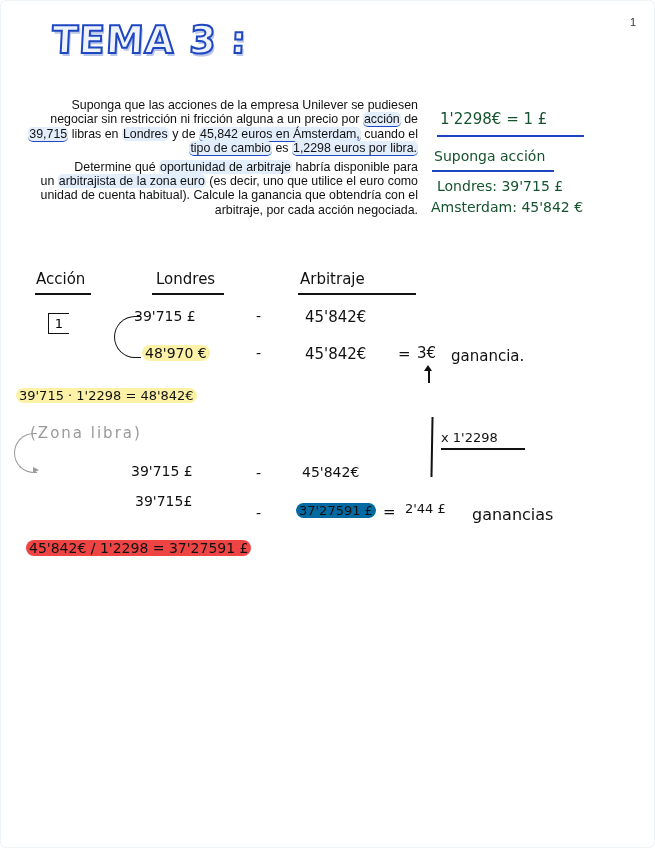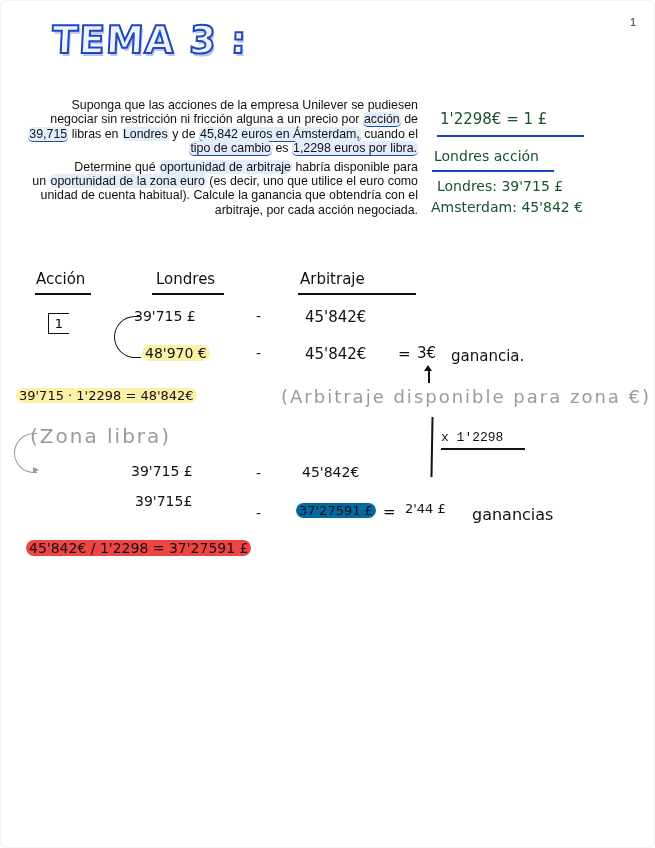--- a/index.html
+++ b/index.html
@@ -87,26 +87,26 @@
 <body>
 
 <div class="page">
 
   <div class="page-number">1</div>
 
   <div class="title">TEMA 3 :</div>
 
   <div class="problem">
     <p id="p1"><span>Suponga que las acciones de la empresa Unilever se pudiesen negociar sin restricción ni fricción alguna a un precio por </span><span class="hl ul">acción</span><span> de </span><span class="hl ul">39,715</span><span> libras en </span><span class="hl">Londres</span><span> y de </span><span class="hl ul">45,842 euros en Ámsterdam,</span><span> cuando el </span><span class="hl ul">tipo de cambio</span><span> es </span><span class="hl ul">1,2298 euros por libra.</span></p>
-    <p id="p2"><span>Determine qué </span><span class="hl">oportunidad de arbitraje</span><span> habría disponible para un </span><span class="hl">oportunidad de la zona euro</span><span> (es decir, uno que utilice el euro como unidad de cuenta habitual). Calcule la ganancia que obtendría con el arbitraje, por cada acción negociada.</span></p>
+    <p id="p2"><span>Determine qué </span><span class="hl">oportunidad de arbitraje</span><span> habría disponible para un </span><span class="hl">arbitrajista de la zona euro</span><span> (es decir, uno que utilice el euro como unidad de cuenta habitual). Calcule la ganancia que obtendría con el arbitraje, por cada acción negociada.</span></p>
   </div>
 
   <div class="hand blue note1">1'2298€ = 1 £</div>
   <div class="note1-line"></div>
-  <div class="hand blue note2">Londres acción</div>
+  <div class="hand blue note2">Suponga acción</div>
   <div class="note2-line"></div>
   <div class="hand blue note3">Londres: 39'715 £</div>
   <div class="hand blue note4">Amsterdam: 45'842 €</div>
 
   <div class="hand black col-h" style="left:36px;">Acción</div>
   <div class="col-line" style="left:35px;width:56px;"></div>
   <div class="hand black col-h" style="left:156px;">Londres</div>
   <div class="col-line" style="left:152px;width:72px;"></div>
   <div class="hand black col-h" style="left:300px;">Arbitraje</div>
   <div class="col-line" style="left:298px;width:118px;"></div>
@@ -120,27 +120,26 @@
 
   <div class="hand black" style="left:142px;top:345px;font-size:14px;"><span class="yellow">48'970 €</span></div>
   <div class="hand black" style="left:256px;top:345px;font-size:14px;">-</div>
   <div class="hand black" style="left:305px;top:345px;font-size:15px;">45'842€</div>
   <div class="hand black" style="left:398px;top:345px;font-size:15px;">=</div>
   <div class="hand black" style="left:417px;top:344px;font-size:15px;">3€</div>
   <div class="hand black" style="left:451px;top:347px;font-size:15px;">ganancia.</div>
   <div class="arrow-up"></div>
 
   <div class="hand black" style="left:16px;top:388px;font-size:13px;"><span class="yellow">39'715 · 1'2298 = 48'842€</span></div>
-  <div class="hand gray" style="left:281px;top:386px;font-size:18px;letter-spacing:2px;">(Arbitraje disponible para zona €)</div>
 
   <div class="gcurve"></div>
-  <div class="hand gray" style="left:30px;top:424px;font-size:20px;letter-spacing:2px;">(Zona libra)</div>
+  <div class="hand gray" style="left:30px;top:424px;font-size:15px;letter-spacing:2px;">(Zona libra)</div>
 
   <div class="vline"></div>
-  <div class="hand black" style="left:441px;top:430px;font-size:13px;font-family:Liberation Mono, monospace;">x 1'2298</div>
+  <div class="hand black" style="left:441px;top:430px;font-size:13px;">x 1'2298</div>
   <div class="xline"></div>
 
   <div class="hand black" style="left:131px;top:463px;font-size:14px;">39'715 £</div>
   <div class="hand black" style="left:256px;top:465px;font-size:14px;">-</div>
   <div class="hand black" style="left:302px;top:464px;font-size:14px;">45'842€</div>
 
   <div class="hand black" style="left:135px;top:493px;font-size:14px;">39'715£</div>
   <div class="hand black" style="left:256px;top:505px;font-size:14px;">-</div>
   <div class="hand black" style="left:296px;top:503px;font-size:13px;"><span class="orange">37'27591 £</span></div>
   <div class="hand black" style="left:383px;top:503px;font-size:15px;">=</div>

